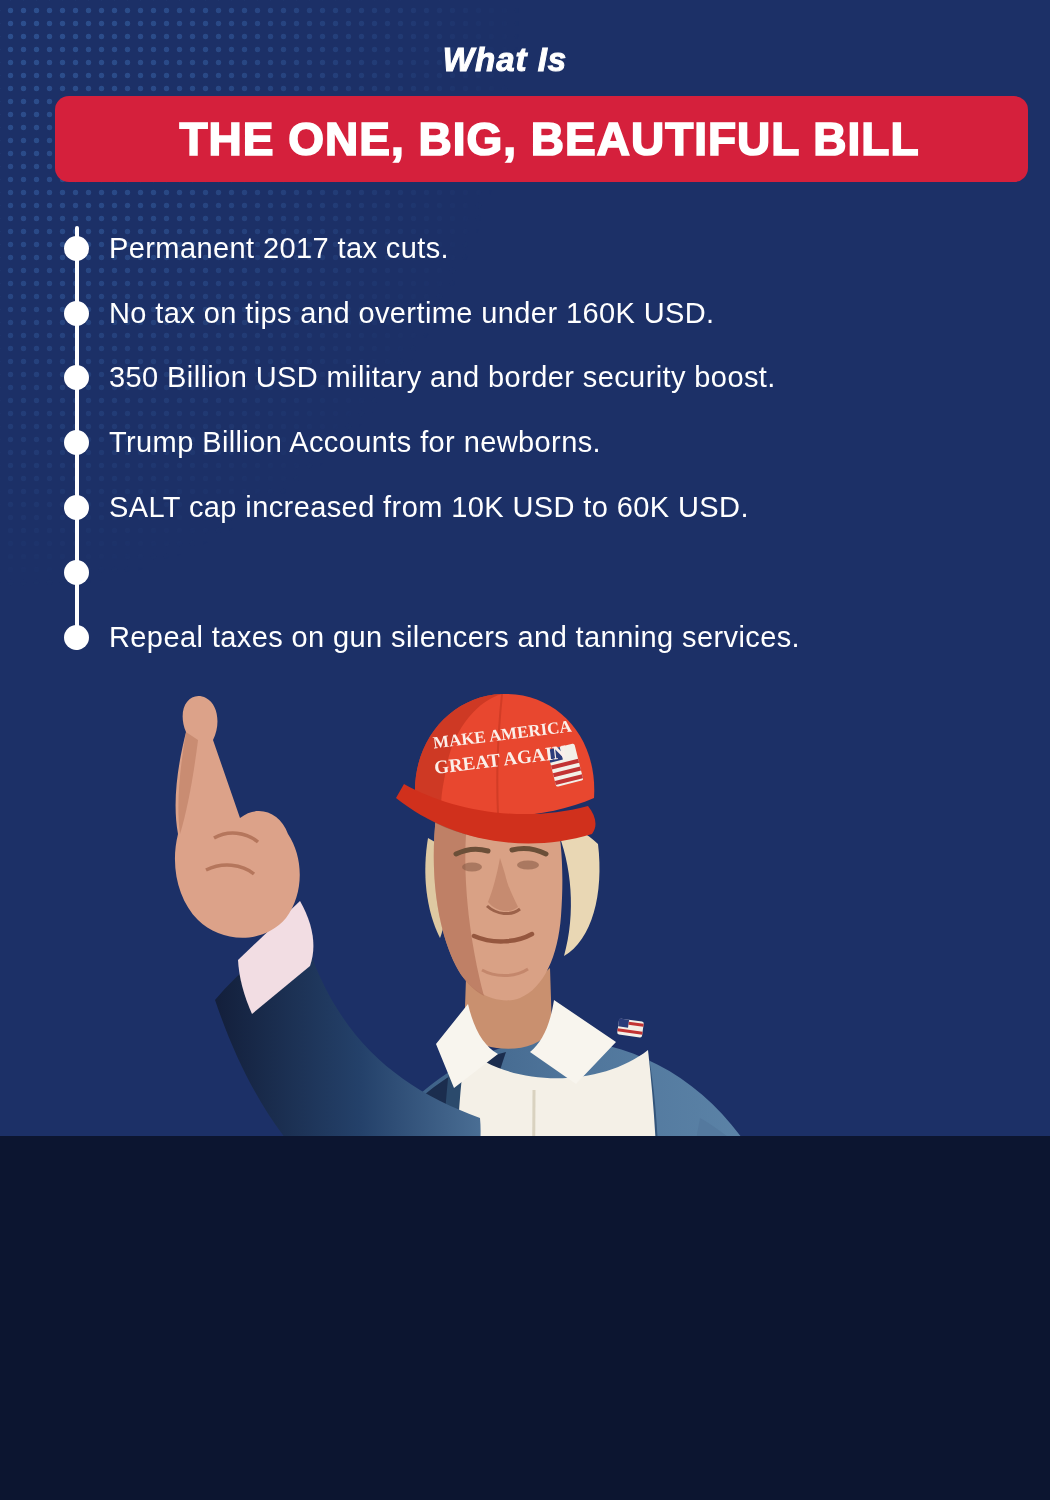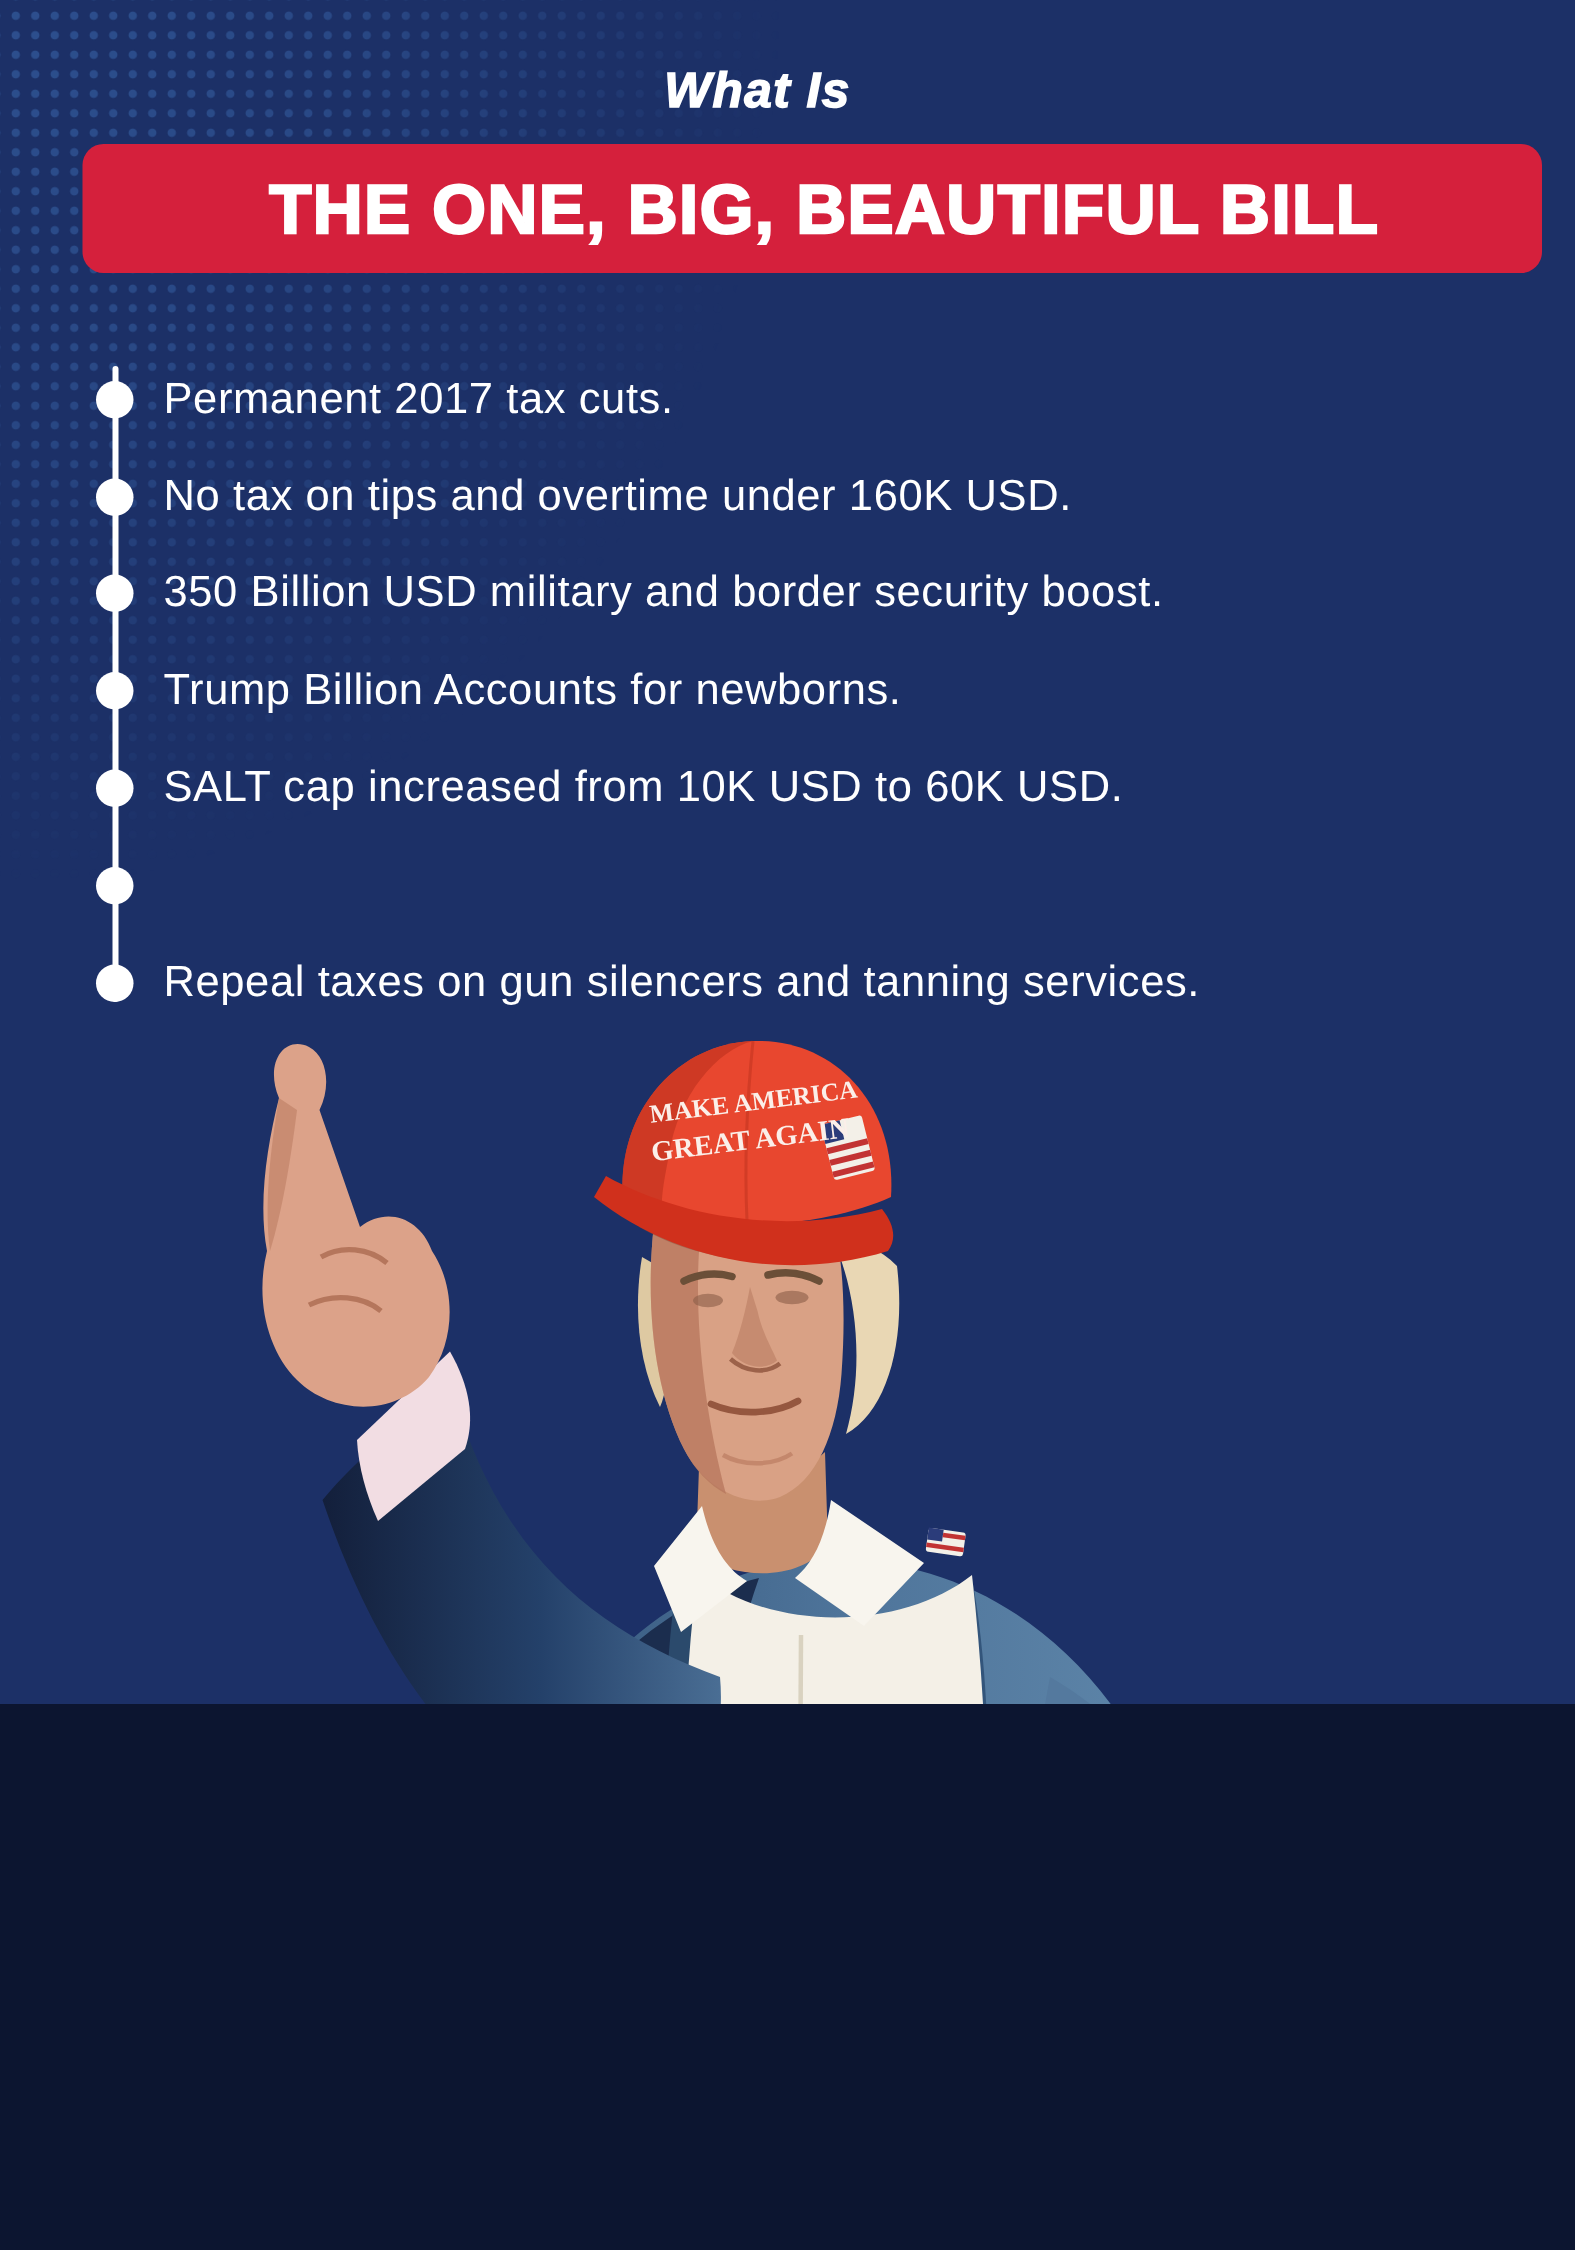--- a/index.html
+++ b/index.html
@@ -23,21 +23,21 @@
   }
   .title-banner{
     position:absolute;left:55px;top:96px;width:957px;height:86px;z-index:4;
     background:#D5203C;border-radius:14px;
     display:flex;align-items:center;justify-content:center;padding-left:16px;
   }
   .title{
     color:#FFFFFF;font-size:46px;font-weight:bold;letter-spacing:1px;
     -webkit-text-stroke:1.7px #FFFFFF;white-space:nowrap;
   }
-  .bullet-list{position:absolute;left:64px;top:234px;z-index:4;}
+  .bullet-list{position:absolute;left:64px;top:216px;z-index:4;}
   .connector{
     position:absolute;left:11px;top:10px;width:4px;height:424px;
     background:#FFFFFF;border-radius:2px;
   }
   .row{
     position:relative;display:flex;align-items:center;height:64.8px;
   }
   .dot{
     width:25px;height:25px;border-radius:50%;background:#FFFFFF;flex:0 0 25px;
     position:relative;z-index:2;

